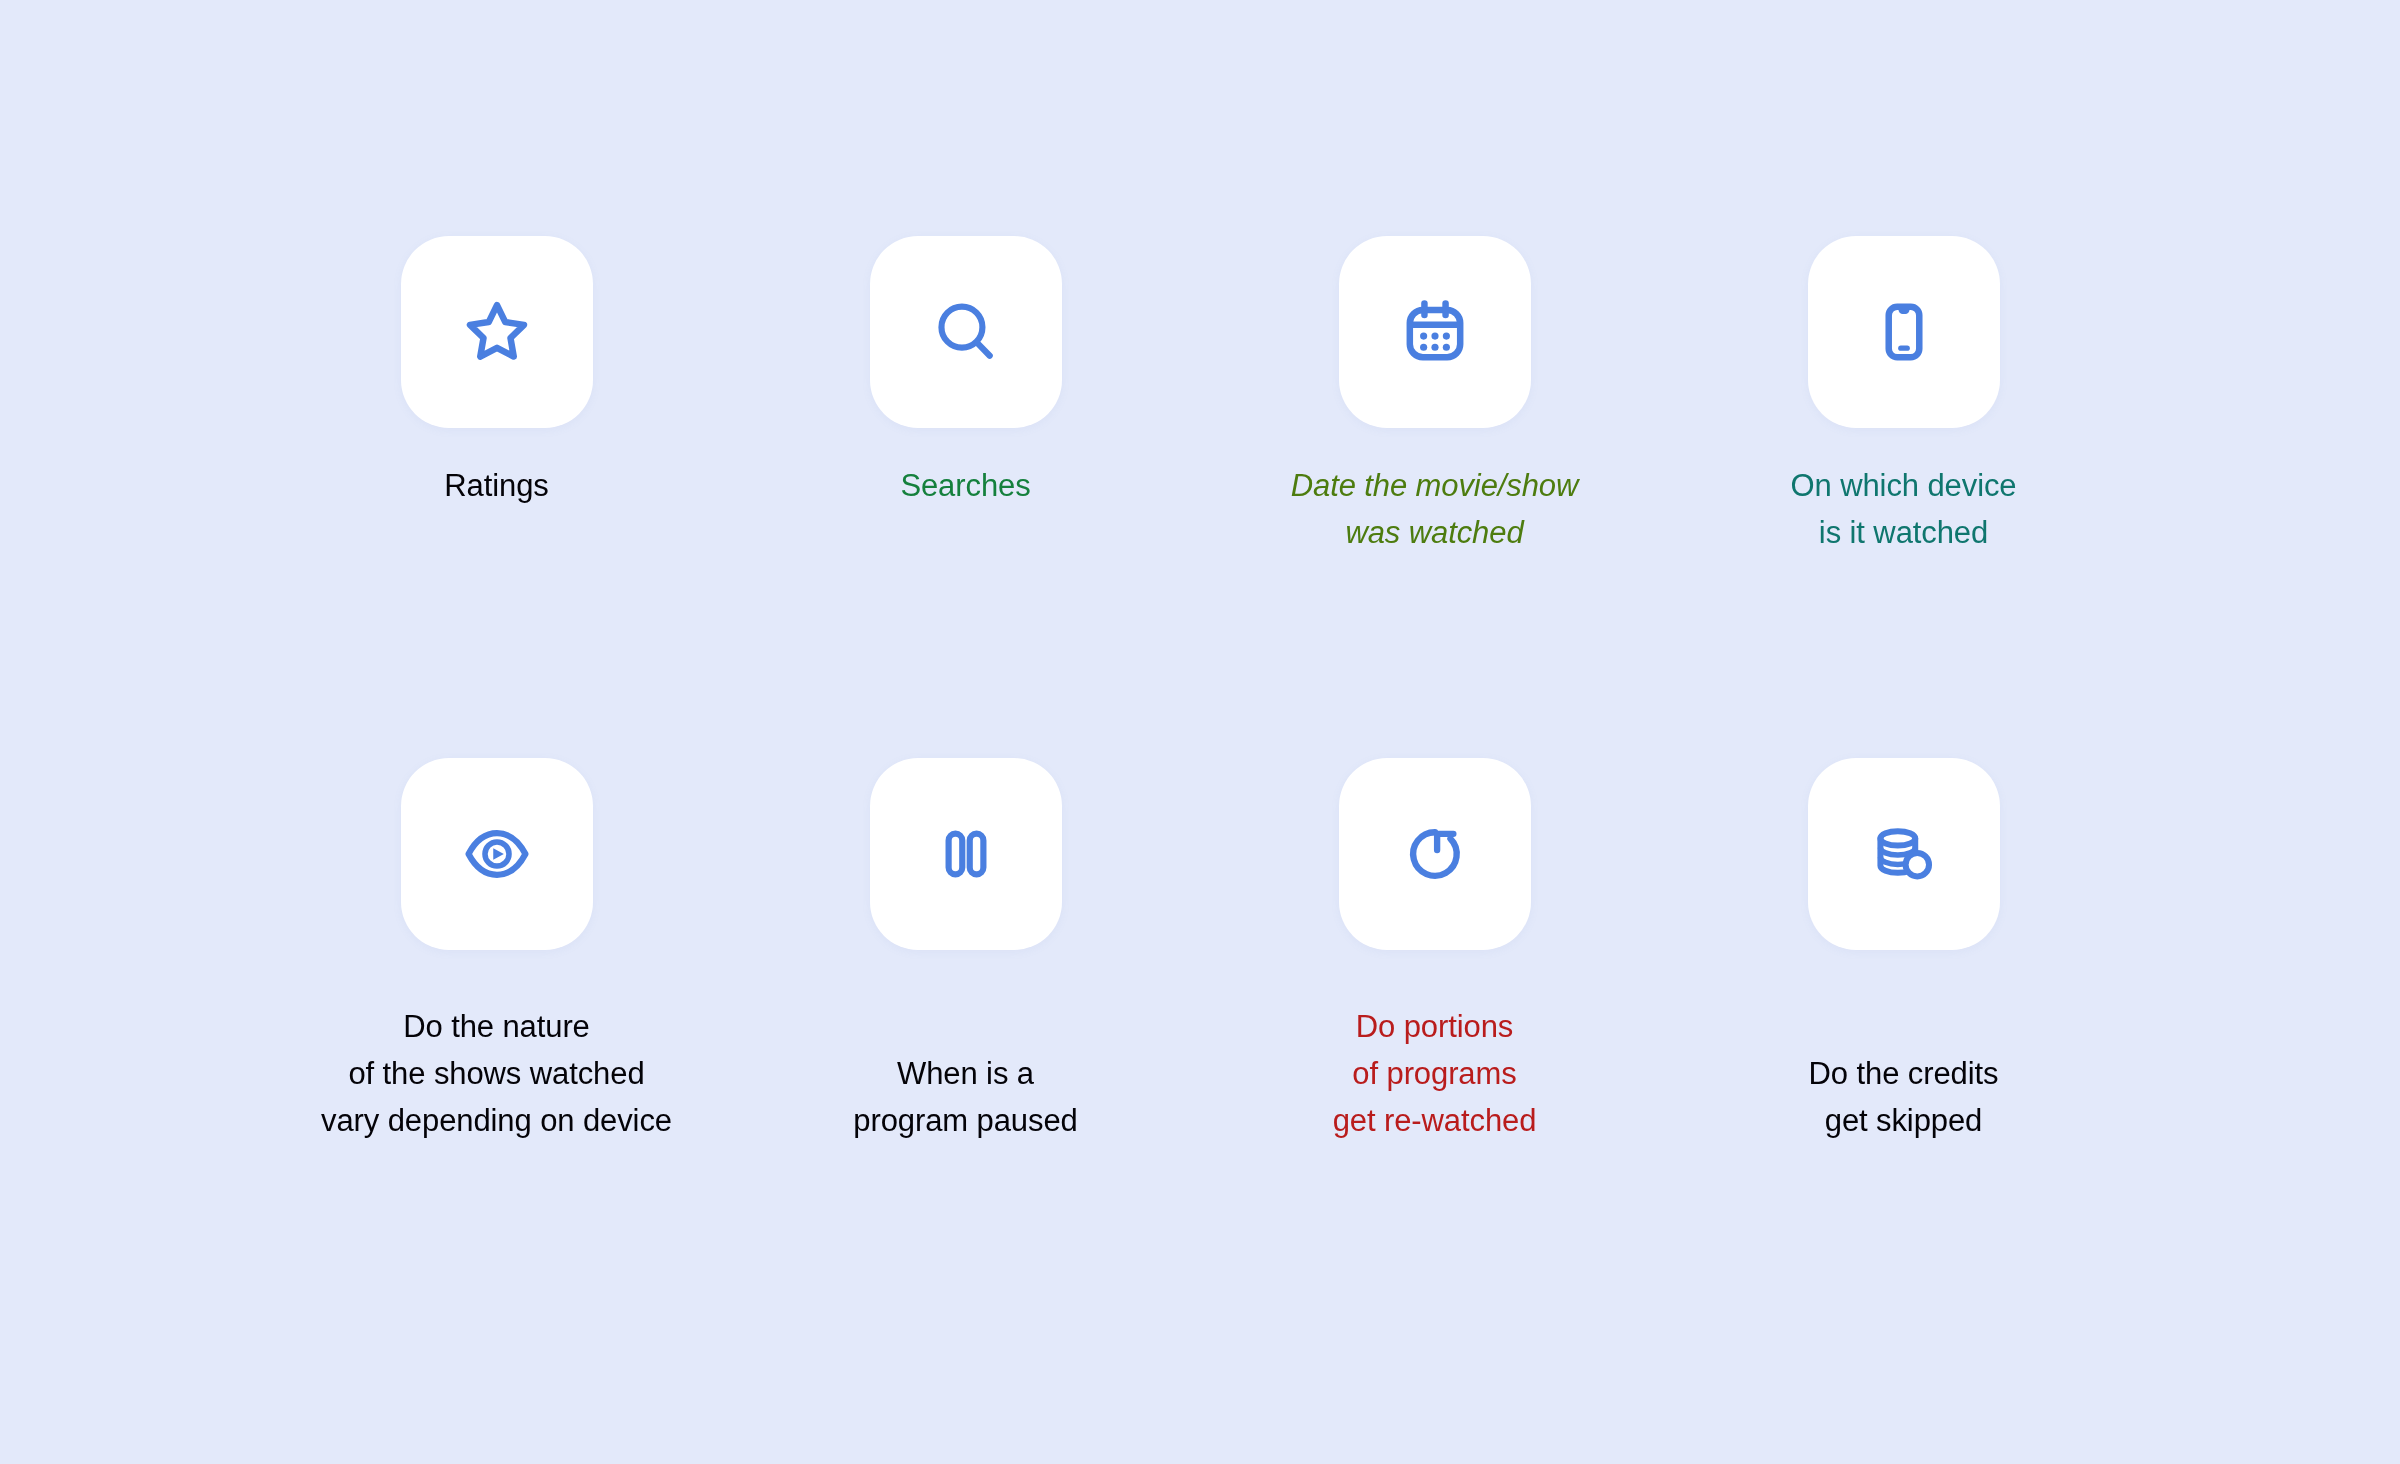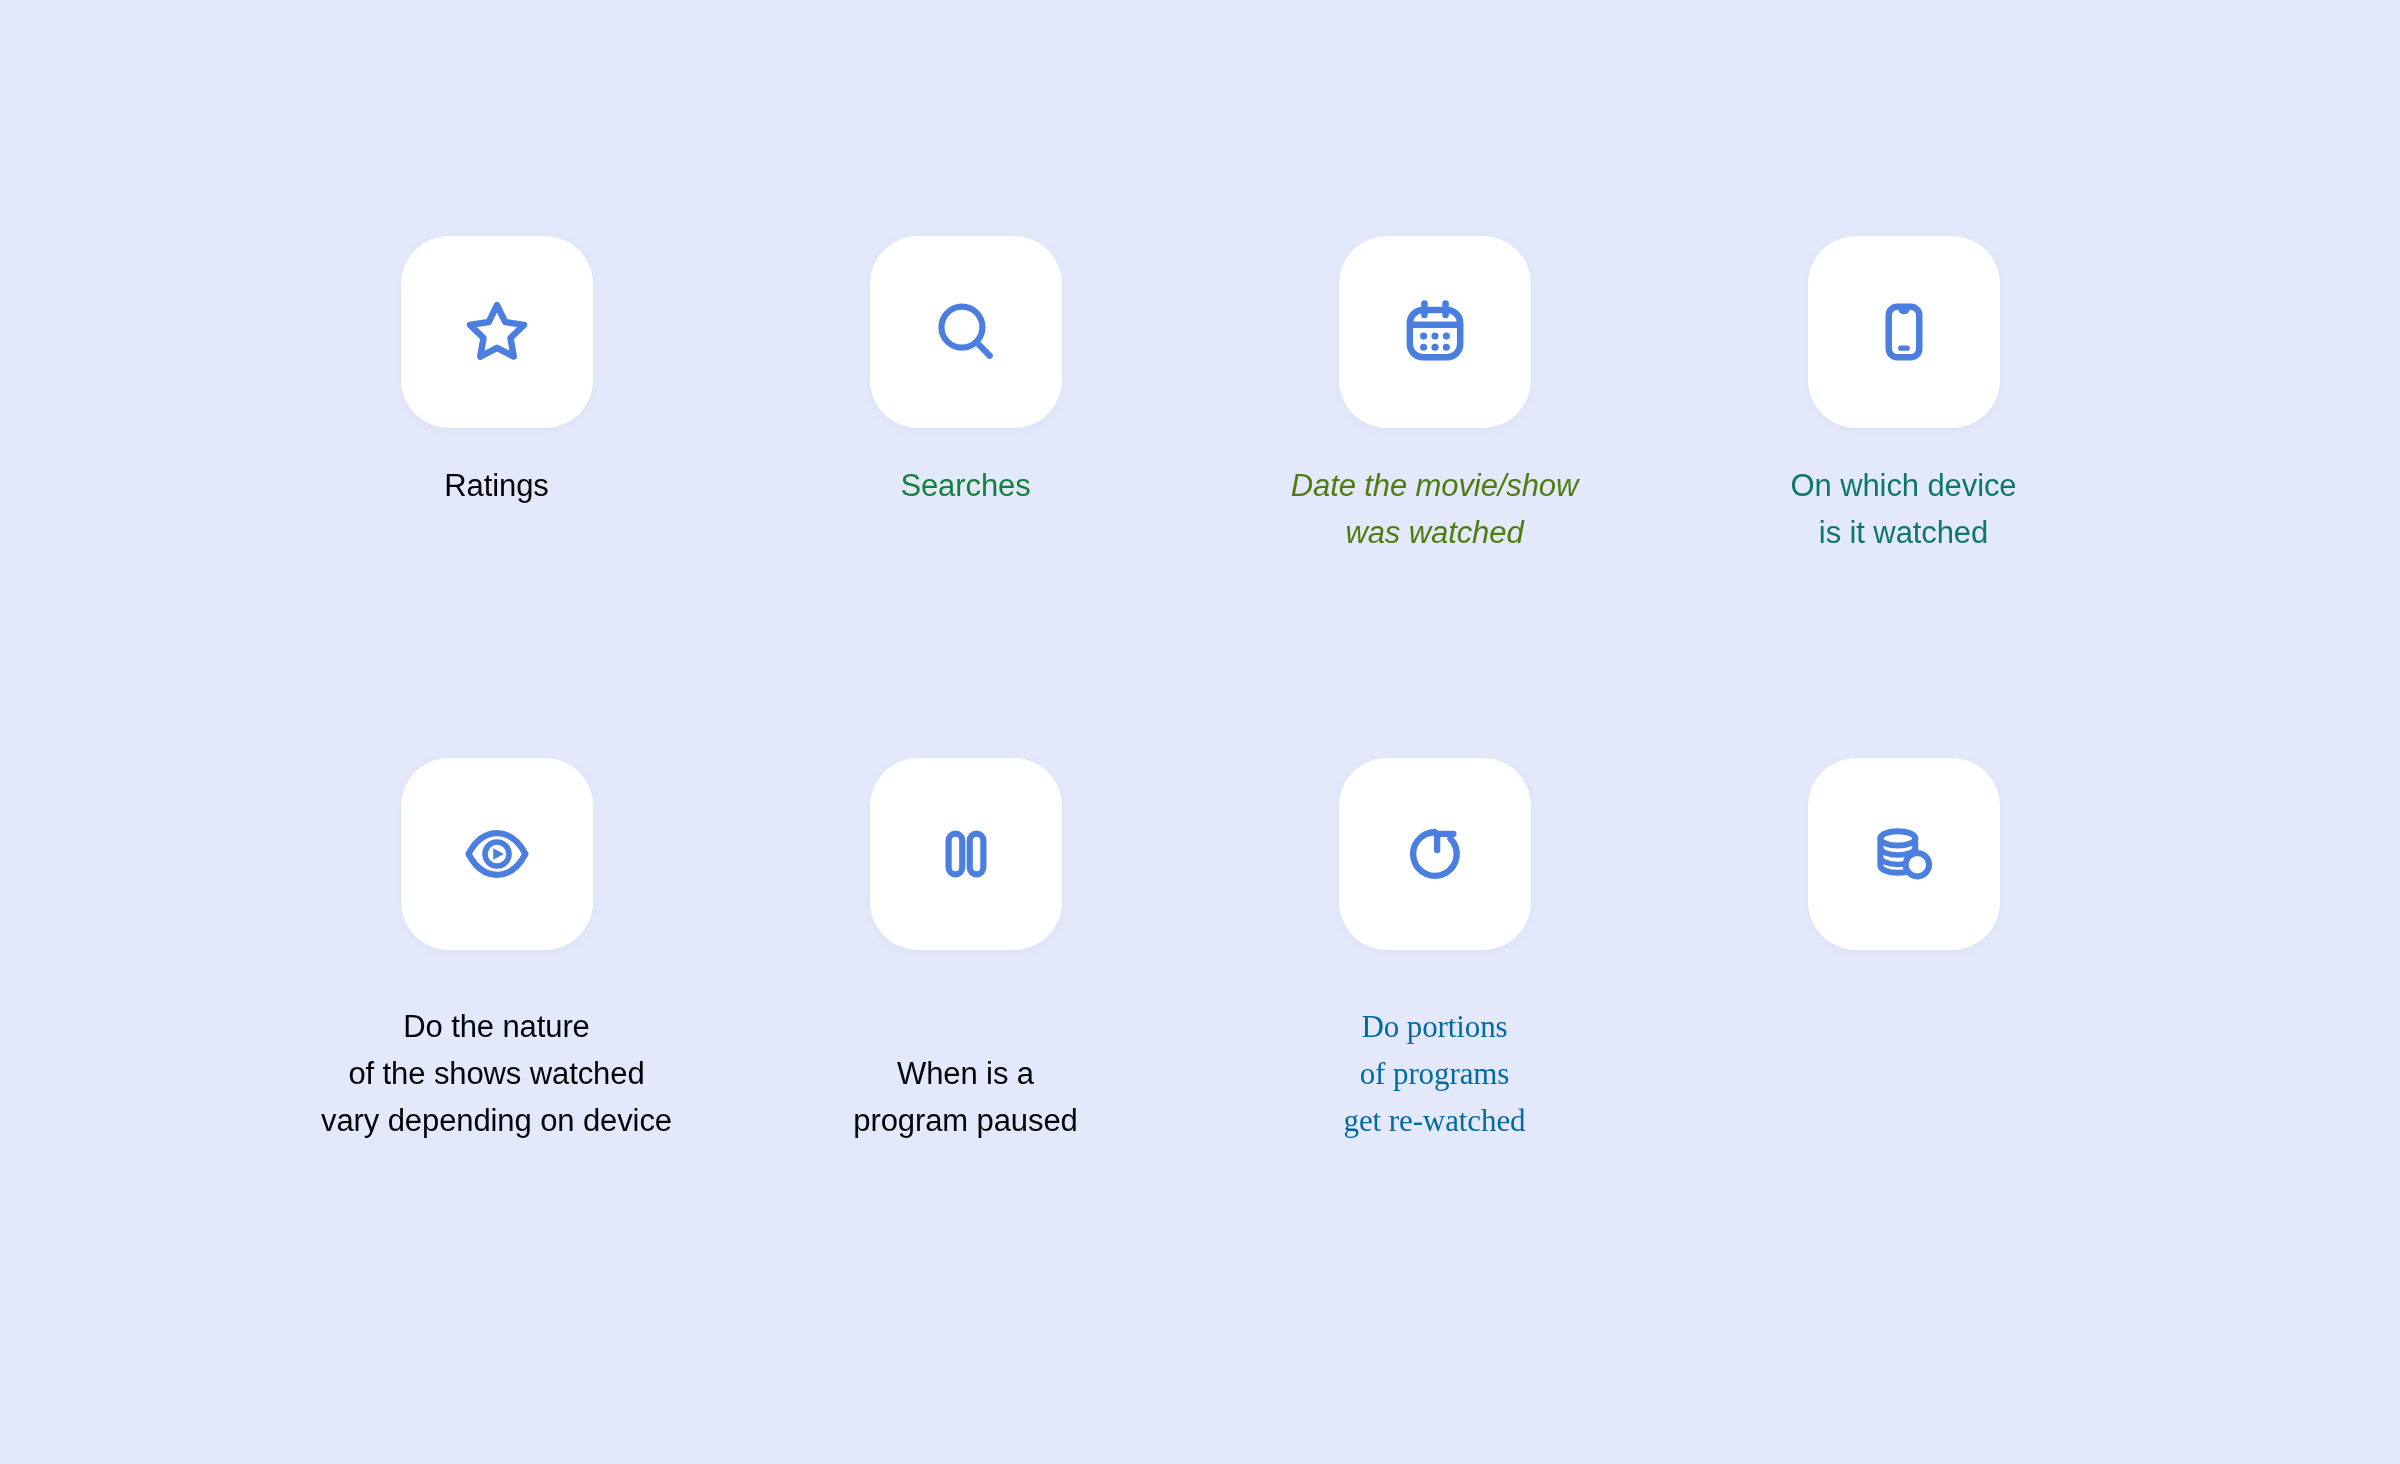--- a/index.html
+++ b/index.html
@@ -175,33 +175,35 @@
 
     <div class="feature row-2">
       <div class="card" style="background: rgb(255, 255, 255);">
         <span>
           <svg viewBox="0 0 48 48" fill="none" xmlns="http://www.w3.org/2000/svg">
             <path d="M24 10.6 A13.4 13.4 0 1 0 33.5 14.6" stroke="#4a7fe0" stroke-width="3.9" stroke-linecap="round" fill="none"></path>
             <path d="M25.3 21.6 L25.3 11.6 L35.3 11.6" stroke="#4a7fe0" stroke-width="3.9" stroke-linecap="round" stroke-linejoin="round" fill="none"></path>
           </svg>
         </span>
       </div>
-      <div class="label" style="color: #0369a1; font-family: Liberation Serif, serif;">Do portions
+      <div class="label" style="color: #b91c1c;">Do portions
 of programs
 get re-watched</div>
     </div>
 
     <div class="feature row-2">
       <div class="card" style="background: rgb(255, 255, 255);">
         <span>
           <svg viewBox="0 0 48 48" fill="none" xmlns="http://www.w3.org/2000/svg">
             <path d="M9.5 14.4 V31.2 C9.5 33.6 14.3 35.6 20.2 35.6 C26.1 35.6 30.9 33.6 30.9 31.2 V14.4" stroke="#4a7fe0" stroke-width="3.7" stroke-linecap="round" stroke-linejoin="round" fill="none"></path>
             <ellipse cx="20.2" cy="14.4" rx="10.7" ry="4.4" stroke="#4a7fe0" stroke-width="3.7" fill="none"></ellipse>
             <path d="M9.5 20.2 C9.5 22.6 14.3 24.6 20.2 24.6 C26.1 24.6 30.9 22.6 30.9 20.2" stroke="#4a7fe0" stroke-width="3.4" fill="none"></path>
             <path d="M9.5 26 C9.5 28.4 14.3 30.4 20.2 30.4 C26.1 30.4 30.9 28.4 30.9 26" stroke="#4a7fe0" stroke-width="3.4" fill="none"></path>
             <circle cx="32.2" cy="30.6" r="7.2" stroke="#4a7fe0" stroke-width="3.7" fill="#ffffff"></circle>
           </svg>
         </span>
       </div>
+      <div class="label" style="color: rgb(4, 3, 8);">Do the credits
+get skipped</div>
     </div>
 
   </div>
 </div>
 
 </body></html>

